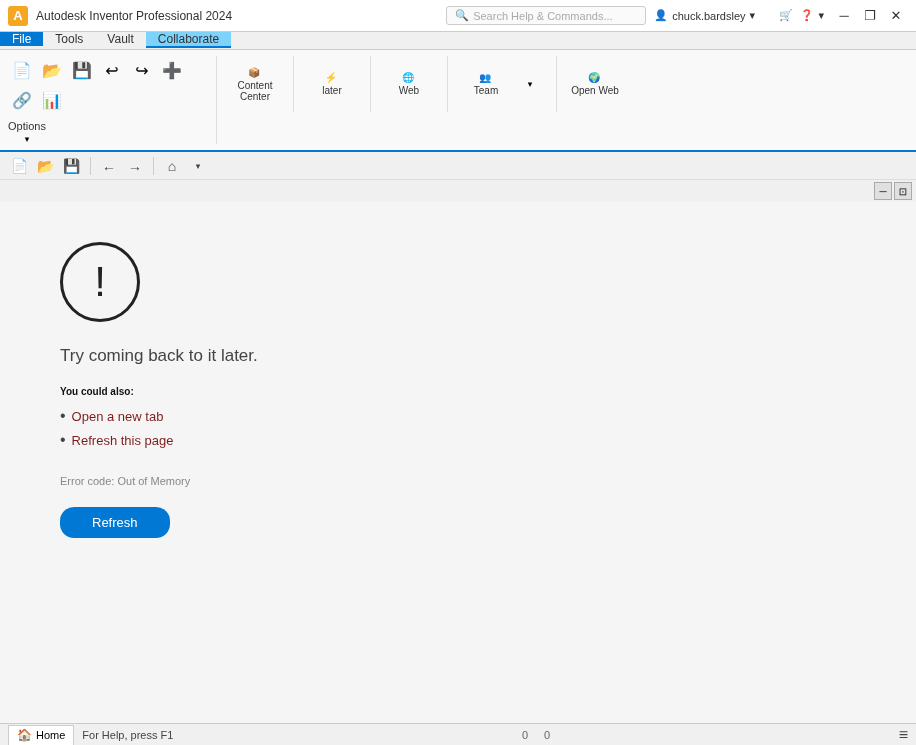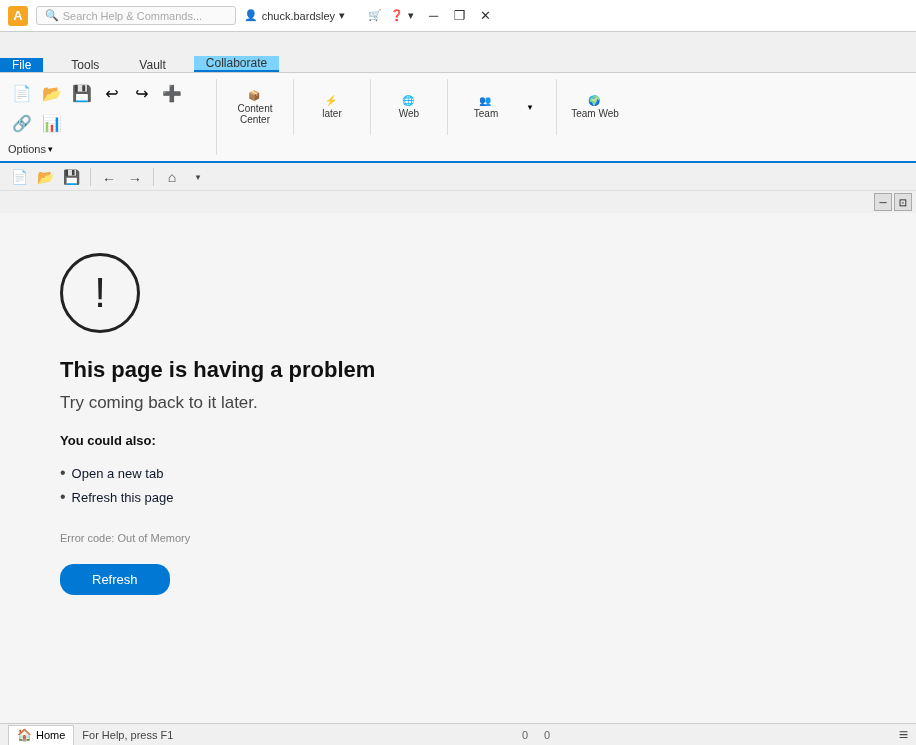--- a/index.html
+++ b/index.html
@@ -40,25 +40,24 @@
     .title-btn {
       width: 24px; height: 24px;
       border: none; background: transparent; cursor: pointer;
       font-size: 13px; display: flex; align-items: center; justify-content: center;
       color: #333;
     }
 
     
     .menu-bar {
       background: #f0f0f0;
-      height: 41px;
-      display: flex;
-      align-items: flex-end;
+      height: 18px;
+      display: flex;
+      align-items: flex-start;
       border-bottom: 1px solid #ccc;
-      gap: 16px;
     }
     .menu-item {
       padding: 0 12px;
       display: flex; align-items: center;
       font-size: 12px; cursor: pointer; color: #333;
       border: none; background: transparent;
     }
     .menu-item.active { background: #0078d4; color: white; }
 
     
@@ -129,27 +128,27 @@
       font-size: 42px; font-weight: 300; color: #222;
       margin-bottom: 24px;
     }
     .error-title {
       font-size: 22px; font-weight: bold; color: #111; margin-bottom: 10px;
     }
     .error-subtitle {
       font-size: 17px; color: #444; margin-bottom: 20px;
     }
     .error-suggestions-label {
-      font-size: 13px; font-weight: bold; color: #111; margin-bottom: 16px;
+      font-size: 10px; font-weight: bold; color: #111; margin-bottom: 10px;
     }
     .error-list {
       list-style: none; margin-bottom: 20px;
     }
     .error-list li {
-      font-size: 13px; color: #0f172a; margin-bottom: 6px; display: flex; align-items: center; gap: 6px;
+      font-size: 13px; color: #7f1d1d; margin-bottom: 6px; display: flex; align-items: center; gap: 6px;
     }
     .error-list li::before {
       content: '•'; color: #444; font-size: 16px;
     }
     .error-code {
       font-size: 11px; color: #888; margin-bottom: 20px; text-align: right;
     }
     .refresh-btn {
       background: #0078d4; color: white; border: none; border-radius: 14px;
       padding: 8px 32px; font-size: 13px; cursor: pointer; min-width: 100px;
@@ -204,20 +203,23 @@
       width: 28px; height: 28px; border: none; background: transparent; cursor: pointer; border-radius: 3px; font-size: 16px;
       display: flex; align-items: center; justify-content: center;
     }
   </style>
 </head>
 <body>
 
 <div class="title-bar">
   <div class="title-bar-icon">
     <span>A</span>
+  </div>
+  <div class="title-bar-text">
+    <span>Autodesk Inventor Professional 2024</span>
   </div>
   <div class="title-search">
     <span>🔍</span>
     <span style="color:#aaa;font-size:11px;">Search Help &amp; Commands...</span>
   </div>
   <div class="title-user">
     <span>👤</span>
     <span>chuck.bardsley</span>
     <span>▾</span>
   </div>
@@ -257,21 +259,21 @@
     <div style="display:flex; gap:2px; flex-wrap:wrap; max-width:200px;">
       <button class="col-btn-small" title="New">📄</button>
       <button class="col-btn-small" title="Open">📂</button>
       <button class="col-btn-small" title="Save">💾</button>
       <button class="col-btn-small">↩</button>
       <button class="col-btn-small">↪</button>
       <button class="col-btn-small">➕</button>
       <button class="col-btn-small">🔗</button>
       <button class="col-btn-small">📊</button>
     </div>
-    <div style="display:flex; align-items:center; gap:2px; margin-top:4px;">
+    <div style="display:flex; align-items:center; gap:2px; margin-top:4px;flex-direction:column;">
       <span style="font-size:11px; color:#333;">Options</span>
       <span style="font-size:9px;">▾</span>
     </div>
   </div>
 
   <div class="col-group">
     <div class="col-group-btns">
       <button class="col-btn-large">
         <span>📦</span>
         <span>Content Center</span>
@@ -306,21 +308,21 @@
       <button class="col-btn-small">
         <span style="font-size:9px;">▾</span>
       </button>
     </div>
   </div>
 
   <div class="col-group">
     <div class="col-group-btns">
       <button class="col-btn-large">
         <span>🌍</span>
-        <span>Team Web</span>
+        <span>Open Web</span>
       </button>
     </div>
   </div>
 </div>
 
 <div class="quick-access">
   <button class="qa-btn">📄</button>
   <button class="qa-btn">📂</button>
   <button class="qa-btn">💾</button>
   <div style="width:1px; height:18px; background:#ccc; margin:0 4px;"></div>
@@ -339,21 +341,20 @@
         <button class="panel-minimize">─</button>
         <button class="panel-restore">⊡</button>
       </div>
 
       <div class="error-page">
 
         <div class="error-icon-circle">
           <span>!</span>
         </div>
 
-        <div class="error-title">This page is having a problem</div>
 
         <div class="error-subtitle">Try coming back to it later.</div>
 
         <div class="error-suggestions-label">You could also:</div>
 
         <ul class="error-list">
           <li>
             <span>Open a new tab</span>
           </li>
           <li>

